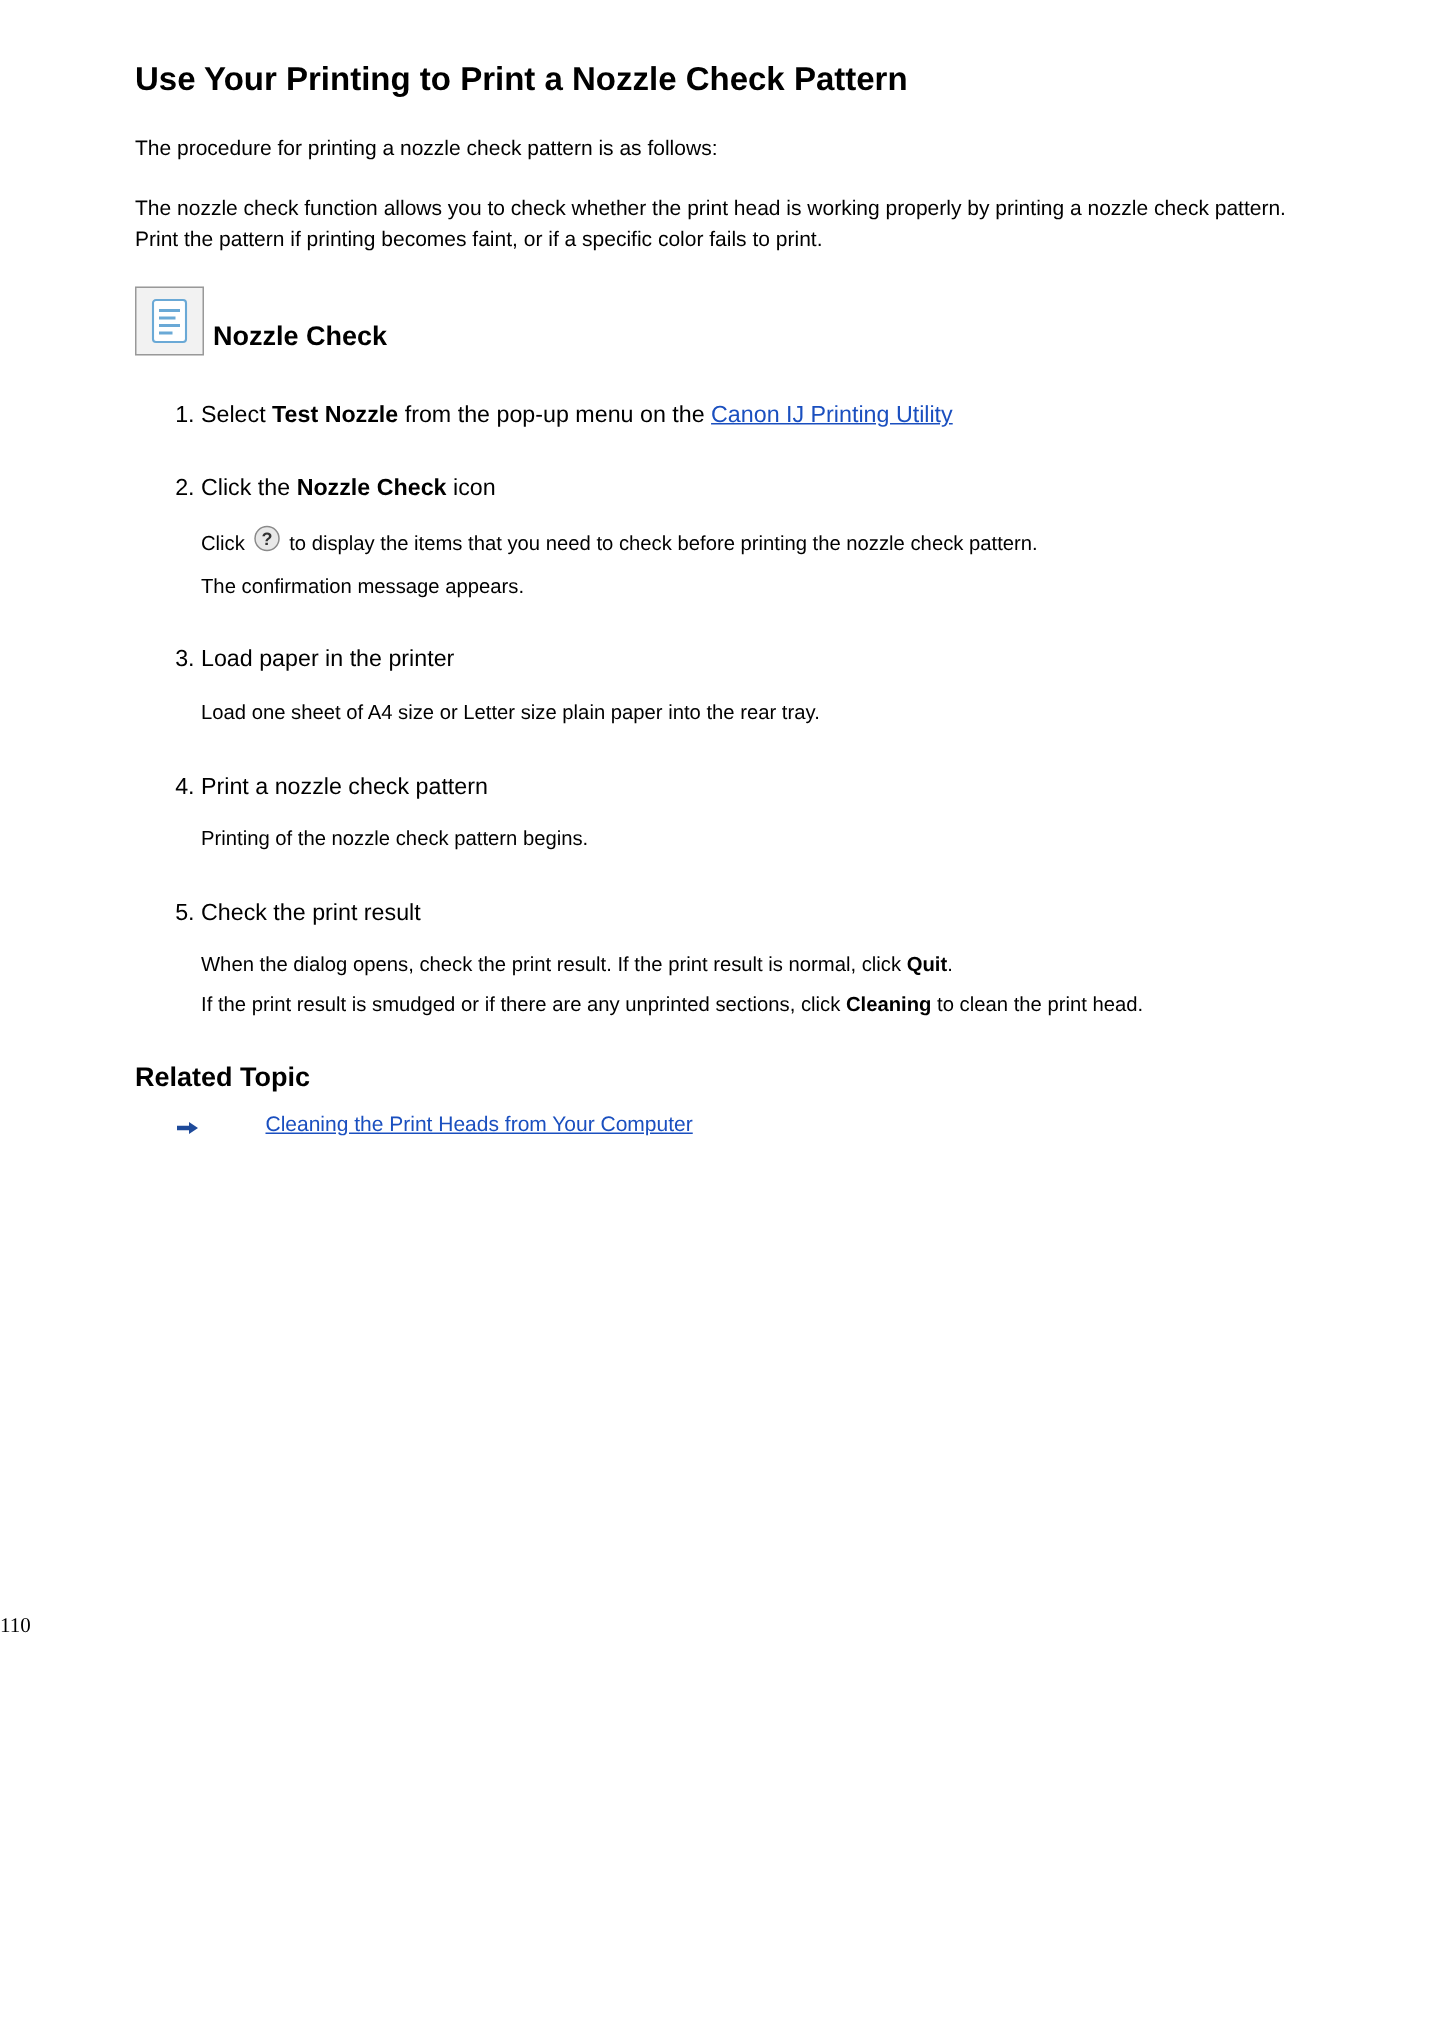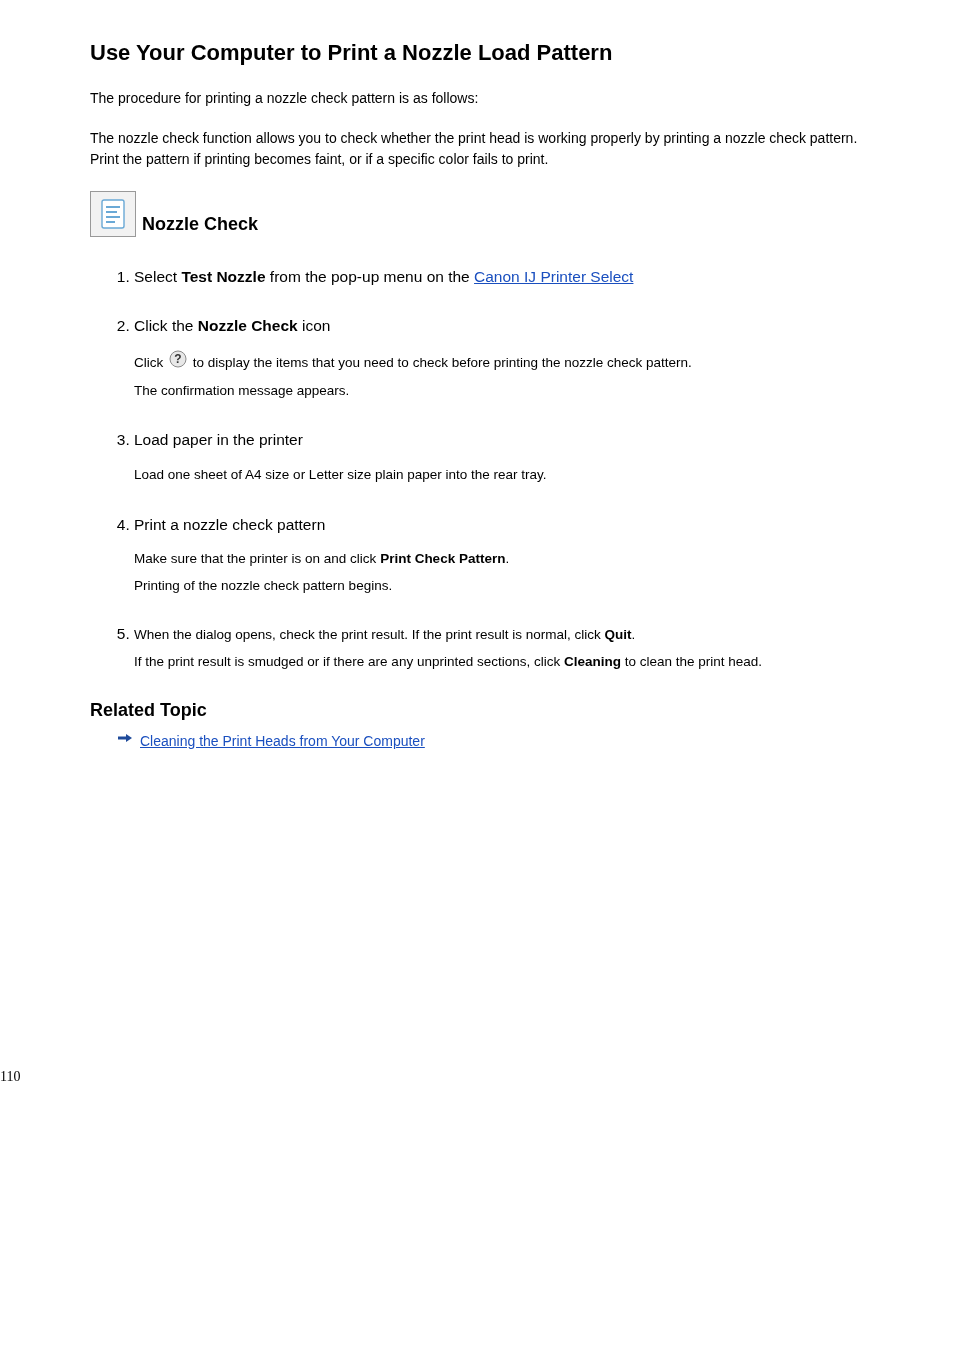--- a/index.html
+++ b/index.html
@@ -71,63 +71,64 @@
     vertical-align: middle;
     margin: 0 2px;
   }
   h2.related {
     font-size: 18px;
     font-weight: bold;
     margin: 12px 0 12px 0;
   }
   .related-row {
     display:flex;
-    align-items:flex-start;
+    align-items:flex-end;
     padding-left: 28px;
     font-size: 14px;
+    gap: 37px;
   }
   .arrow {
     width: 14px; height: 10px;
     margin-right: 8px;
     flex-shrink:0;
   }
   .page-num {
     text-align:left;
     font-family: "Times New Roman", serif;
     font-size: 14px;
     margin-top: 300px;
     padding-bottom: 20px;
   }
 </style>
 </head>
 <body>
 
 <div class="page">
-  <h1 class="title">Use Your Computer to Print a Nozzle Load Pattern</h1>
+  <h1 class="title">Use Your Printing to Print a Nozzle Check Pattern</h1>
 
   <p class="intro">The procedure for printing a nozzle check pattern is as follows:</p>
   <p class="intro">The nozzle check function allows you to check whether the print head is working properly by printing a nozzle check pattern. Print the pattern if printing becomes faint, or if a specific color fails to print.</p>
 
   <div class="section-row">
     <div class="icon-box">
       <svg width="26" height="30" viewBox="0 0 26 30">
         <rect x="2" y="1" width="22" height="28" rx="2" fill="#fff" stroke="#6aa9d6" stroke-width="1.4"></rect>
         <line x1="6" y1="8" x2="20" y2="8" stroke="#6aa9d6" stroke-width="2"></line>
         <line x1="6" y1="13" x2="17" y2="13" stroke="#6aa9d6" stroke-width="2"></line>
         <line x1="6" y1="18" x2="20" y2="18" stroke="#6aa9d6" stroke-width="2"></line>
         <line x1="6" y1="23" x2="15" y2="23" stroke="#6aa9d6" stroke-width="2"></line>
       </svg>
     </div>
     <h2 class="section">Nozzle Check</h2>
   </div>
 
   <ol class="steps">
     <li>
       <div class="step-title">
-        <span>Select </span><span class="bold">Test Nozzle</span><span> from the pop-up menu on the </span><a href="#" class="link">Canon IJ Printer Select</a>
+        <span>Select </span><span class="bold">Test Nozzle</span><span> from the pop-up menu on the </span><a href="#" class="link">Canon IJ Printing Utility</a>
       </div>
     </li>
 
     <li>
       <div class="step-title">
         <span>Click the </span><span class="bold">Nozzle Check</span><span> icon</span>
       </div>
       <div class="step-body">
         <p>
           <span>Click </span><span class="help-icon"><svg width="18" height="18" viewBox="0 0 18 18">
@@ -142,28 +143,26 @@
     <li>
       <div class="step-title">Load paper in the printer</div>
       <div class="step-body">
         <p>Load one sheet of A4 size or Letter size plain paper into the rear tray.</p>
       </div>
     </li>
 
     <li>
       <div class="step-title">Print a nozzle check pattern</div>
       <div class="step-body">
-        <p>
-          <span>Make sure that the printer is on and click </span><span class="bold">Print Check Pattern</span><span>.</span>
-        </p>
         <p>Printing of the nozzle check pattern begins.</p>
       </div>
     </li>
 
     <li>
+      <div class="step-title">Check the print result</div>
       <div class="step-body">
         <p>
           <span>When the dialog opens, check the print result. If the print result is normal, click </span><span class="bold">Quit</span><span>.</span>
         </p>
         <p style="margin-top:0;">
           <span>If the print result is smudged or if there are any unprinted sections, click </span><span class="bold">Cleaning</span><span> to clean the print head.</span>
         </p>
       </div>
     </li>
   </ol>

